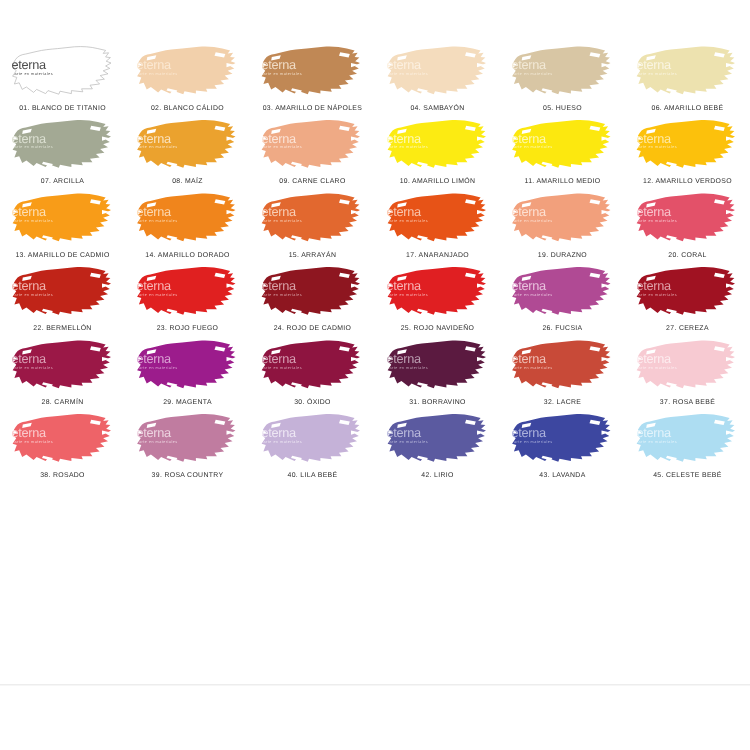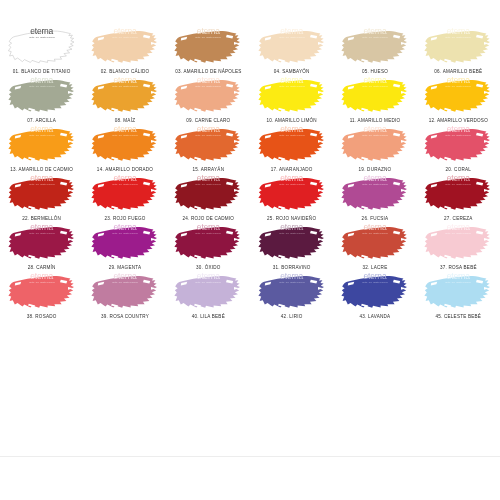--- a/index.html
+++ b/index.html
@@ -38,22 +38,22 @@
   }
   .swatch-art svg {
     display: block;
     width: 68px;
     height: 40px;
   }
   .swatch-logo {
     position: absolute;
     left: 0;
     right: 0;
-    top: 1px;
-    text-align: center;
+    top: 13px;
+    text-align: left;
     pointer-events: none;
   }
   .swatch-logo .brand {
     display: block;
     font-size: 8.5px;
     letter-spacing: -0.2px;
     line-height: 9px;
     font-weight: 400;
   }
   .swatch-logo .tag {

